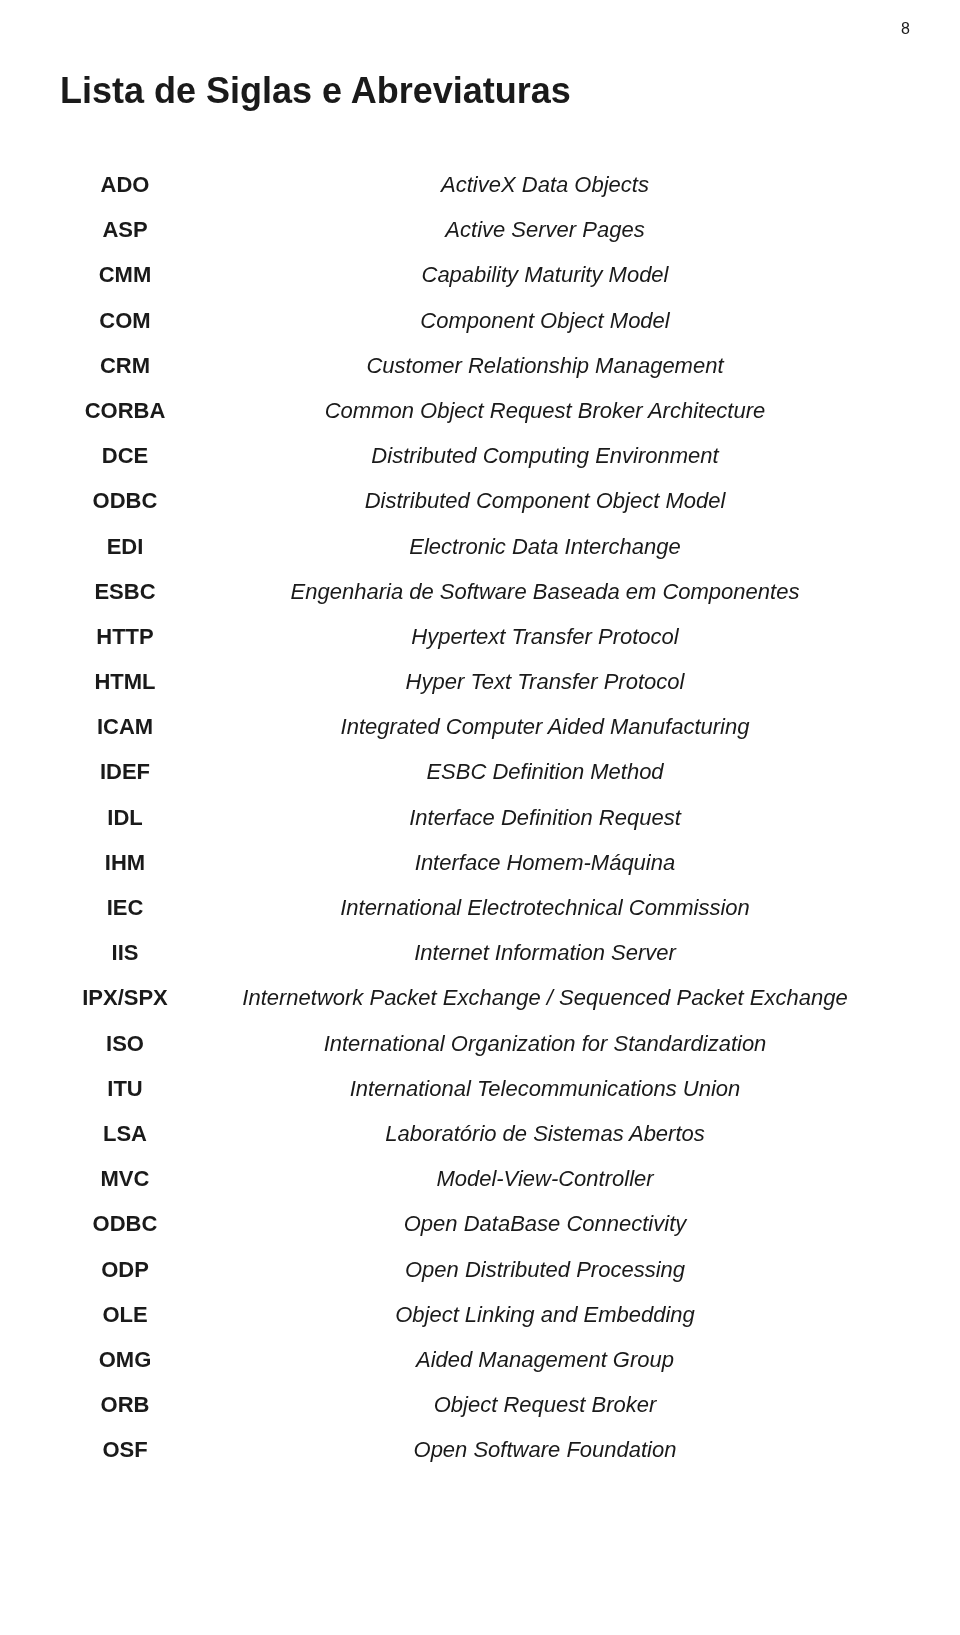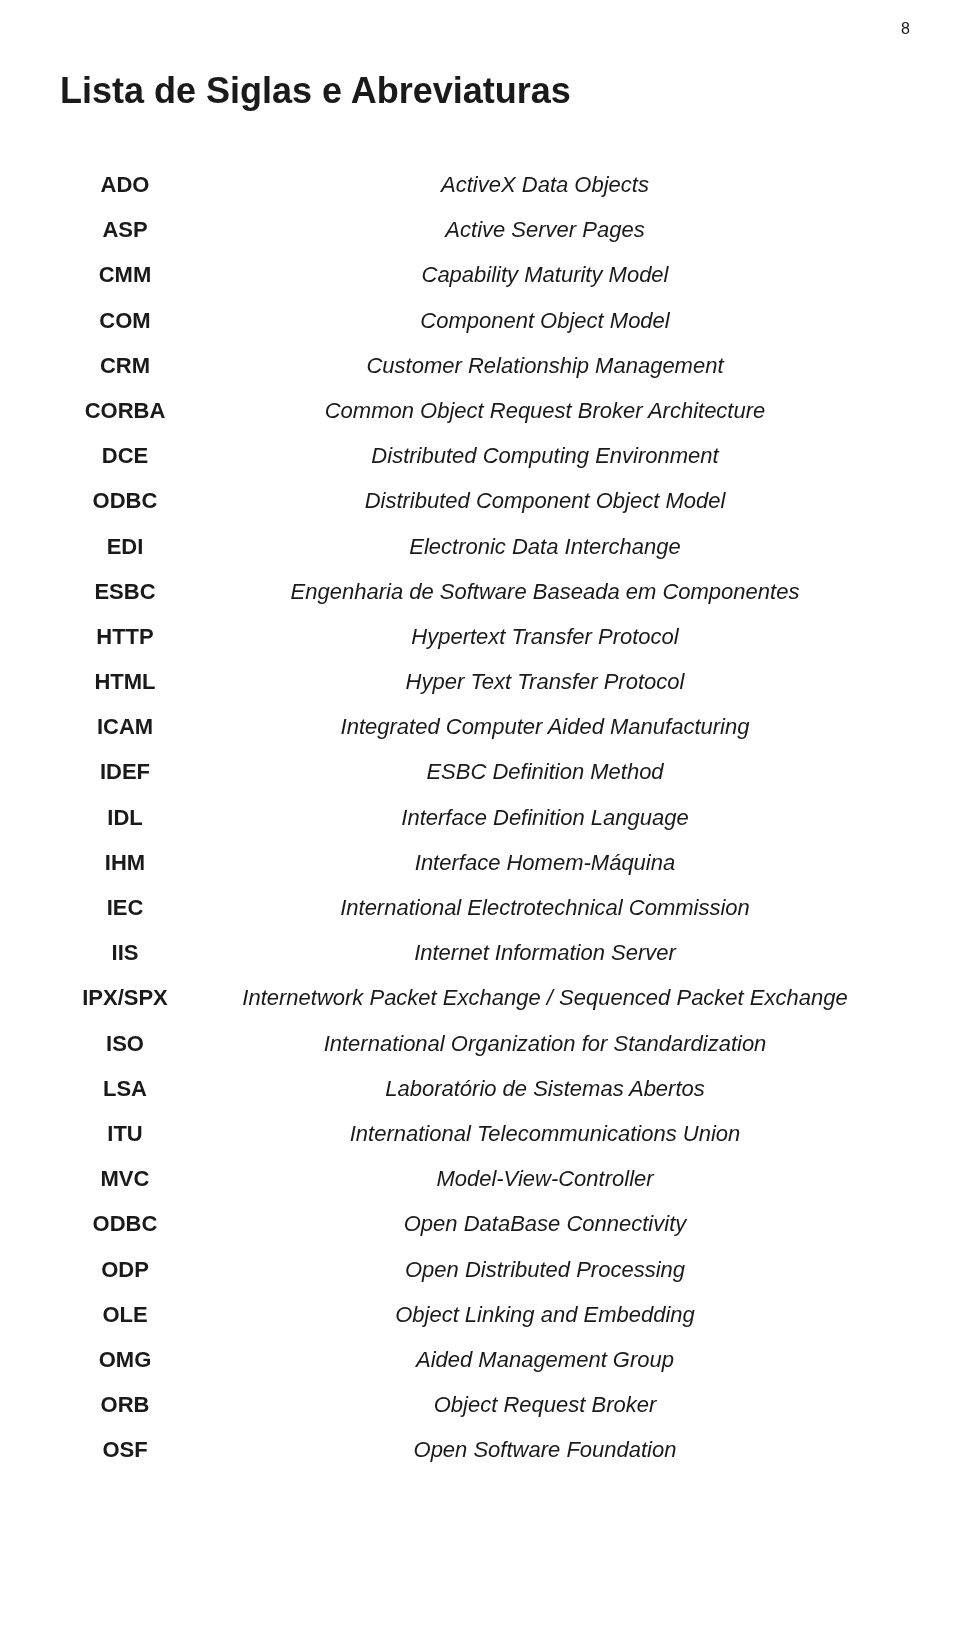--- a/index.html
+++ b/index.html
@@ -124,21 +124,21 @@
       <tr>
         <td class="acronym-col">ICAM</td>
         <td class="definition-col">Integrated Computer Aided Manufacturing</td>
       </tr>
       <tr>
         <td class="acronym-col">IDEF</td>
         <td class="definition-col">ESBC Definition Method</td>
       </tr>
       <tr>
         <td class="acronym-col">IDL</td>
-        <td class="definition-col">Interface Definition Language</td>
+        <td class="definition-col">Interface Definition Request</td>
       </tr>
       <tr>
         <td class="acronym-col">IHM</td>
         <td class="definition-col">Interface Homem-Máquina</td>
       </tr>
       <tr>
         <td class="acronym-col">IEC</td>
         <td class="definition-col">International Electrotechnical Commission</td>
       </tr>
       <tr>
@@ -147,26 +147,26 @@
       </tr>
       <tr>
         <td class="acronym-col">IPX/SPX</td>
         <td class="definition-col">Internetwork Packet Exchange / Sequenced Packet Exchange</td>
       </tr>
       <tr>
         <td class="acronym-col">ISO</td>
         <td class="definition-col">International Organization for Standardization</td>
       </tr>
       <tr>
+        <td class="acronym-col">ITU</td>
+        <td class="definition-col">International Telecommunications Union</td>
+      </tr>
+      <tr>
         <td class="acronym-col">LSA</td>
         <td class="definition-col">Laboratório de Sistemas Abertos</td>
-      </tr>
-      <tr>
-        <td class="acronym-col">ITU</td>
-        <td class="definition-col">International Telecommunications Union</td>
       </tr>
       <tr>
         <td class="acronym-col">MVC</td>
         <td class="definition-col">Model-View-Controller</td>
       </tr>
       <tr>
         <td class="acronym-col">ODBC</td>
         <td class="definition-col">Open DataBase Connectivity</td>
       </tr>
       <tr>

